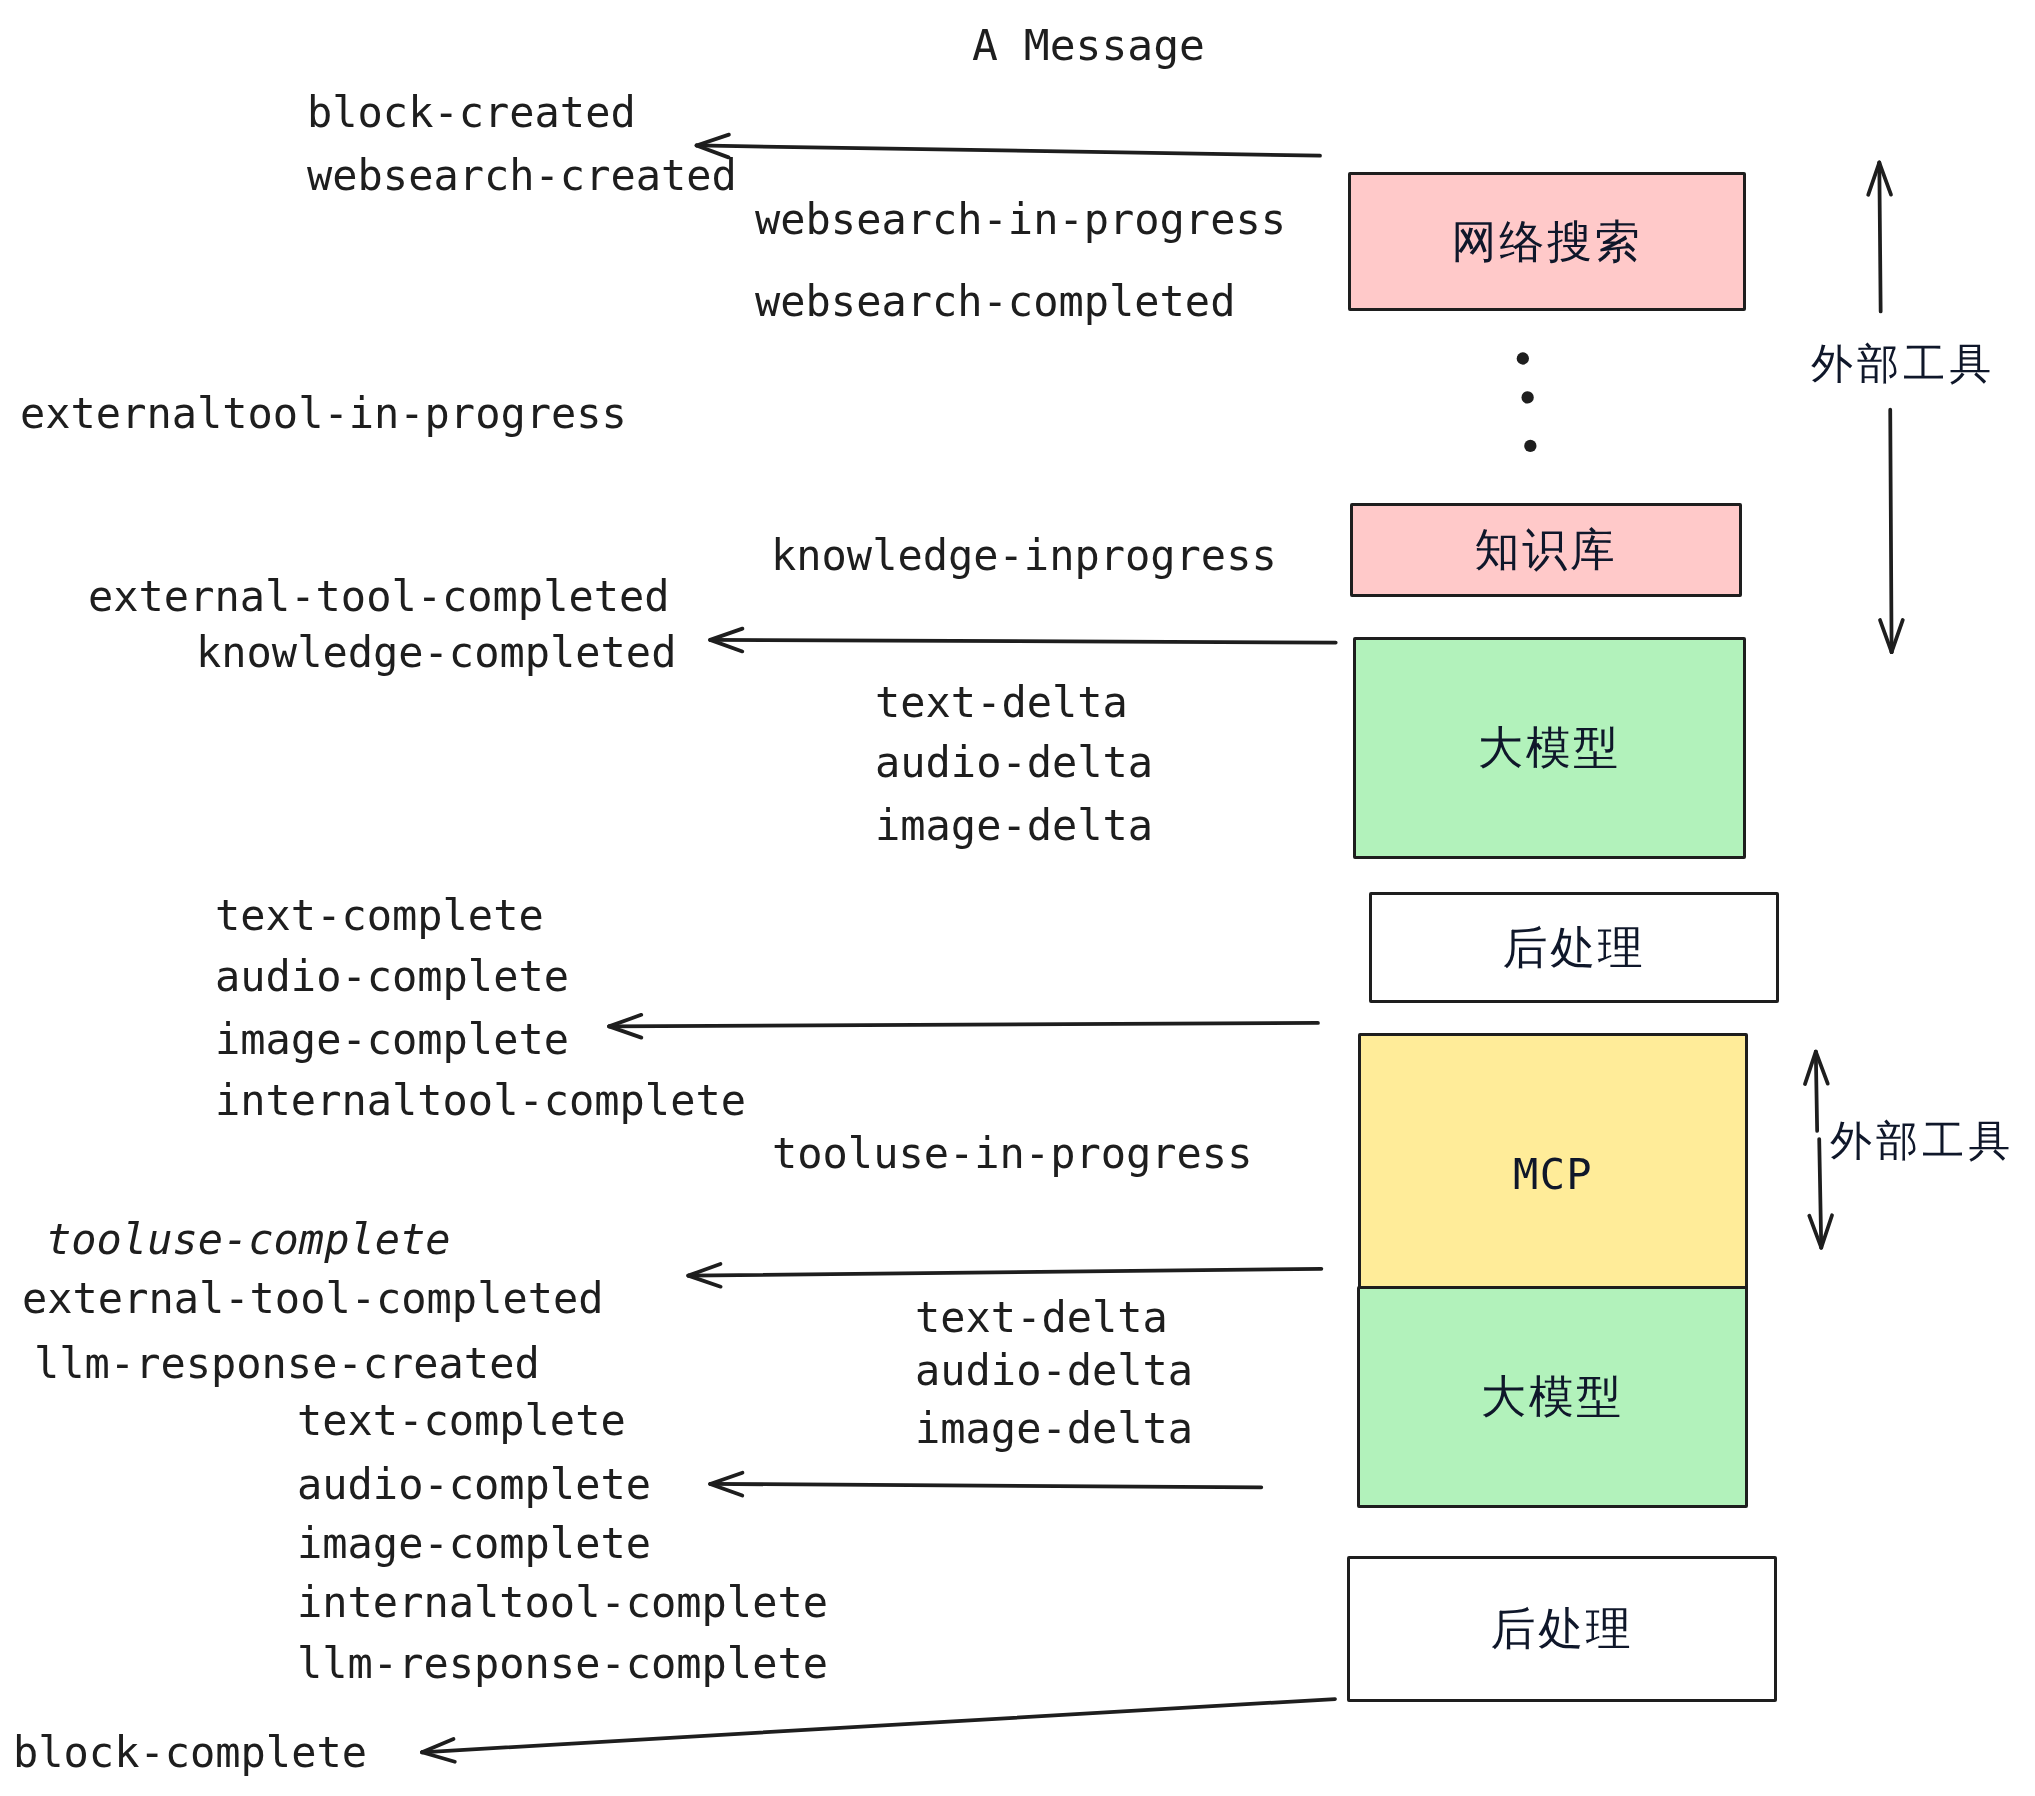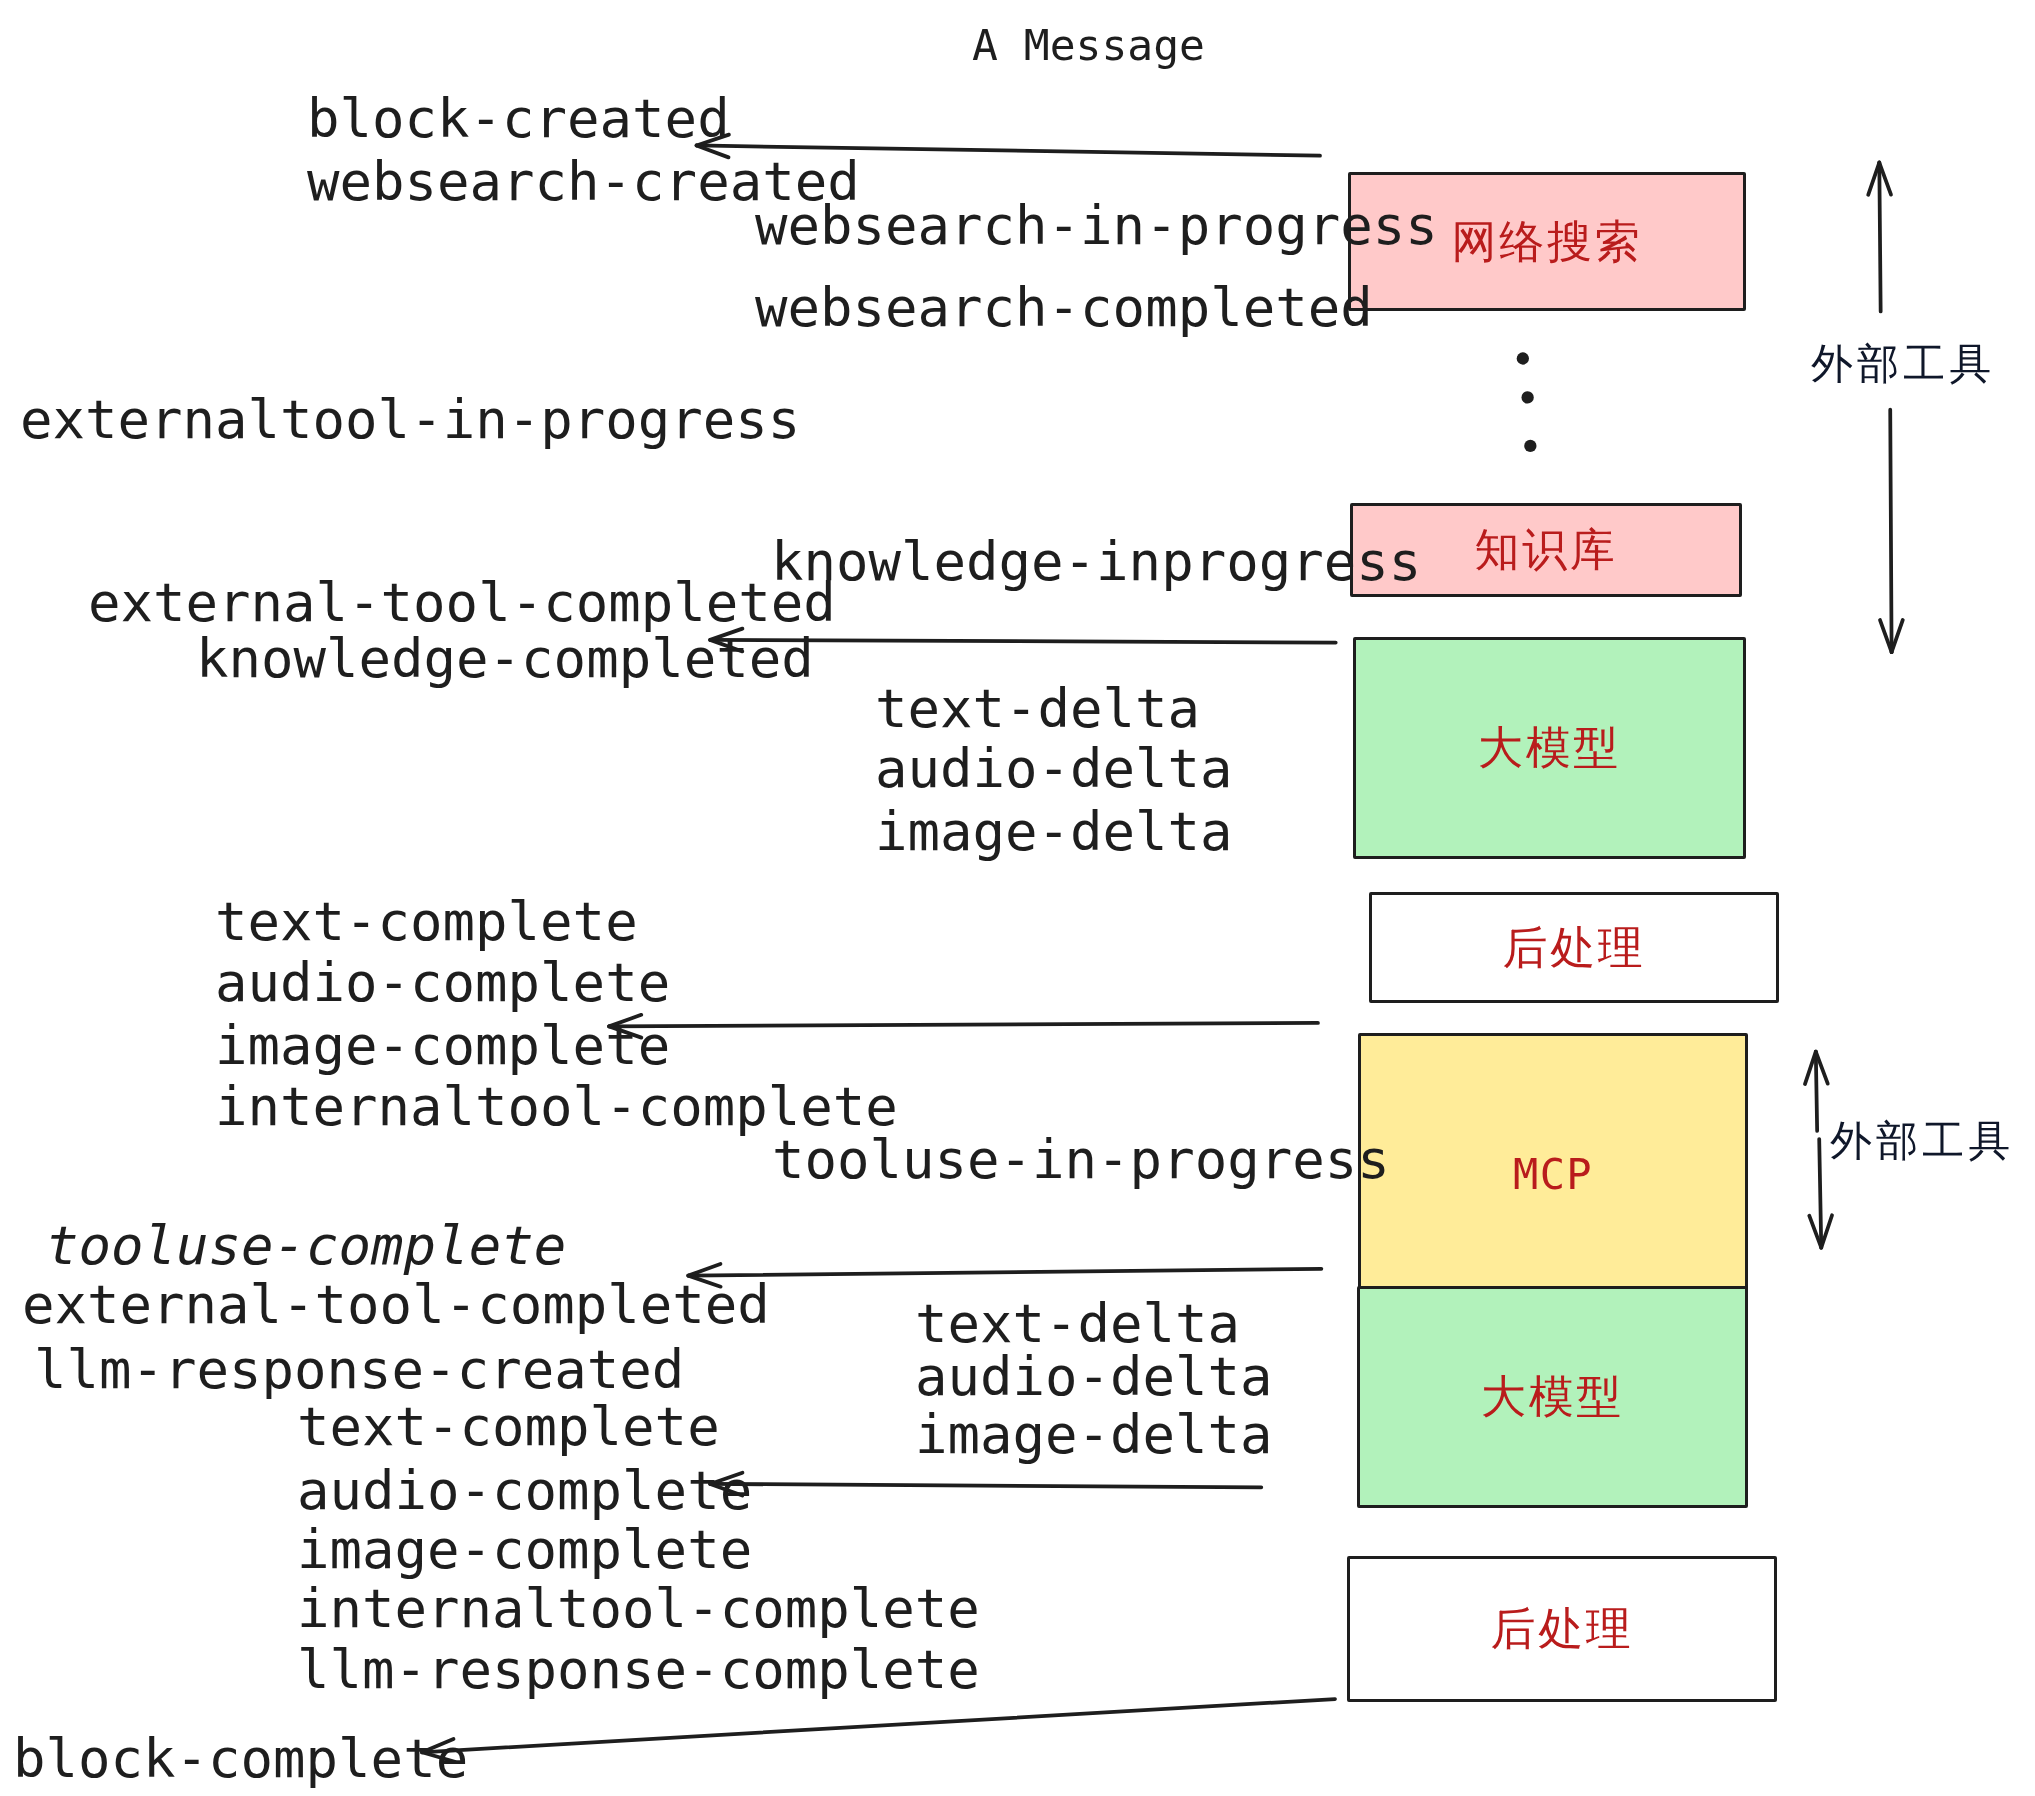--- a/index.html
+++ b/index.html
@@ -13,41 +13,41 @@
   }
   #arrow-layer {
     position: absolute;
     left: 0; top: 0;
     width: 2035px; height: 1796px;
     pointer-events: none;
   }
   .txt {
     position: absolute;
     font-family: "DejaVu Sans Mono", monospace;
-    font-size: 54px;
+    font-size: 42px;
     line-height: 1;
     color: #1e1e1e;
     white-space: pre;
     letter-spacing: 0px;
   }
   .title { font-size: 43px; }
   .box {
     position: absolute;
     box-sizing: border-box;
     border: 3.4px solid #1e1e1e;
     border-radius: 2px;
     display: flex;
     align-items: center;
     justify-content: center;
   }
   .box-label {
     font-family: "Liberation Sans", sans-serif;
     font-size: 45px;
     letter-spacing: 2.7px;
-    color: #b91c1c;
+    color: #0f172a;
     white-space: pre;
   }
   .box-label.mono {
     font-family: "DejaVu Sans Mono", monospace;
     font-size: 42px;
     letter-spacing: 1.4px;
     font-weight: 500;
   }
   .side-label {
     position: absolute;

